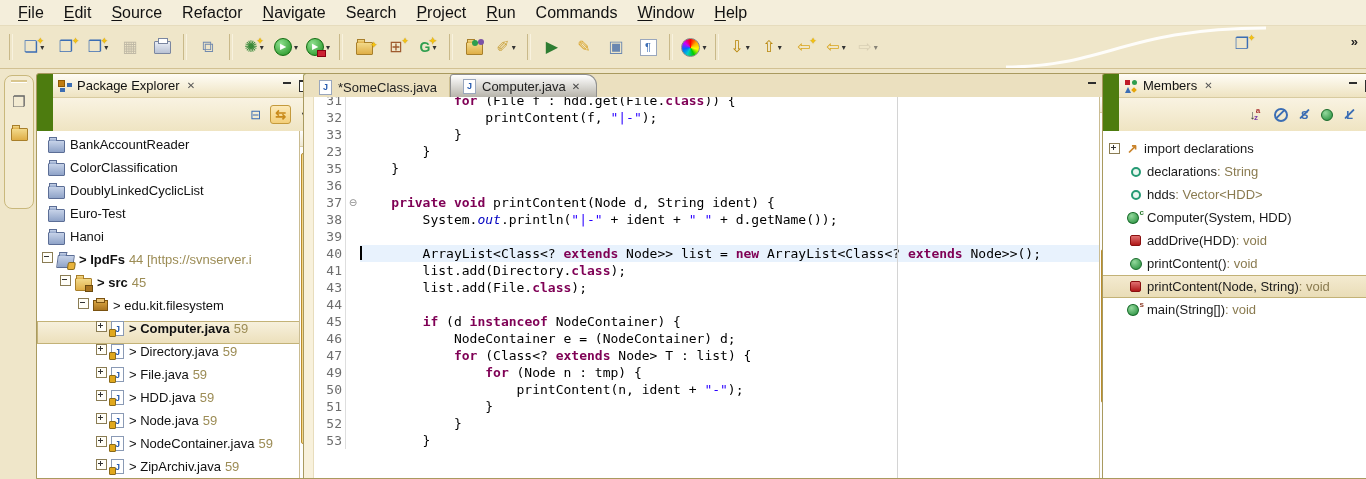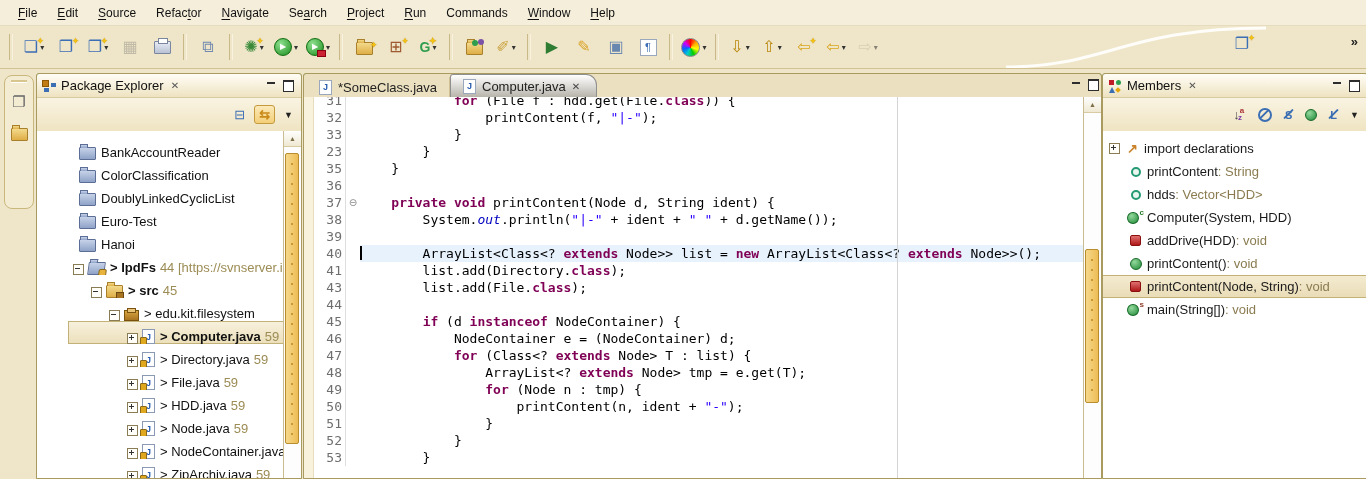--- a/index.html
+++ b/index.html
@@ -2,21 +2,21 @@
 <html><head>
 <meta charset="utf-8">
 <style>
   html,body{margin:0;padding:0;background:#d8d0b8;}
   #root{position:relative;width:1366px;height:479px;background:#efe6c9;overflow:hidden;
         font-family:"Liberation Sans",sans-serif;font-size:13px;color:#1a1a1a;}
 
   
   .menubar{position:absolute;top:0;left:0;right:0;height:25px;background:#f4eedb;
            display:flex;align-items:center;padding-left:8px;border-bottom:1px solid #e6dcbd;}
-  .mi{padding:3px 10px;font-size:12px;color:#111;cursor:default;}
+  .mi{padding:3px 10px;font-size:16px;color:#111;cursor:default;}
   .mi u{text-underline-offset:2px;}
 
   
   .toolbar{position:absolute;top:26px;left:0;right:0;height:42px;background:#efe6c9;
            border-bottom:1px solid #d2c193;display:flex;align-items:center;padding-left:4px;}
   .tsep{width:2px;height:26px;margin:0 5px;border-left:1px solid #c9b989;border-right:1px solid #f8f2df;}
   .tbtn{height:28px;min-width:26px;padding:0 3px;display:flex;align-items:center;justify-content:center;border-radius:3px;position:relative;}
   .tbtn.dis{opacity:.55;}
   .ticon{font-size:16px;line-height:16px;position:relative;display:inline-flex;align-items:center;justify-content:center;}
   .ticon.b{font-weight:bold;font-size:14px;}
@@ -40,21 +40,21 @@
   .curve{position:absolute;top:26px;right:100px;width:260px;height:42px;pointer-events:none;}
   .tb-right{position:absolute;top:30px;right:108px;}
   .tb-chevron{position:absolute;top:34px;right:10px;font-weight:bold;color:#222;font-size:13px;letter-spacing:-2px;}
 
   
   .fastview{position:absolute;left:4px;top:75px;width:28px;height:132px;border:1px solid #c9b87c;border-radius:8px;background:#f3ebd2;}
   .fv-handle{width:16px;height:2px;background:#d9c68e;border-bottom:1px solid #fff;margin:4px auto 10px auto;}
   .fv-ic{display:flex;justify-content:center;margin-bottom:14px;font-size:15px;color:#666;}
 
   
-  .panel{position:absolute;top:73px;bottom:0;background:#4d7c0f;border:1px solid #a99a5f;border-radius:3px 3px 0 0;overflow:hidden;}
+  .panel{position:absolute;top:73px;bottom:0;background:#4d7c0f;border:1px solid #a99a5f;border-radius:3px 3px 0 0;overflow:hidden;padding-left:16px;}
   .phead{height:23px;background:linear-gradient(#fffdf6,#eee3c1);border-bottom:1px solid #d8cba0;
          display:flex;align-items:center;padding:0 5px;gap:5px;}
   .ptitle{font-size:13px;color:#111;}
   .pclose{font-size:10px;color:#555;padding:0 2px;}
   .winbtns{margin-left:auto;display:flex;gap:7px;align-items:center;padding-right:2px;}
   .wmin{width:9px;height:9px;position:relative;}
   .wmin::after{content:"";position:absolute;left:0;top:1px;width:8px;height:2px;background:#2d2d2d;}
   .wmax{width:9px;height:9px;border:1px solid #2d2d2d;border-top:2px solid #2d2d2d;background:#fff;}
   .ptools{height:33px;background:linear-gradient(#f9f3e2,#efe4c2);border-bottom:1px solid #d8cba0;
           display:flex;justify-content:flex-end;align-items:center;padding:0 8px;gap:9px;}
@@ -67,21 +67,21 @@
   .ic-peview::before{content:"";position:absolute;left:0;top:1px;width:5px;height:5px;background:#c17d11;border:1px solid #8f5902;}
   .ic-peview::after{content:"";position:absolute;left:2px;top:9px;width:5px;height:4px;background:#3c6eb4;box-shadow:7px -5px 0 #3c6eb4;}
   .ic-mview{width:14px;height:14px;position:relative;}
   .ic-mview .s1{position:absolute;left:1px;top:1px;width:5px;height:5px;background:#c01c28;}
   .ic-mview .s2{position:absolute;right:1px;top:1px;width:5px;height:5px;border-radius:50%;background:#2e9e4e;}
   .ic-mview .s3{position:absolute;left:1px;bottom:0;width:0;height:0;border-left:3px solid transparent;border-right:3px solid transparent;border-bottom:6px solid #3c6eb4;}
   .ic-mview .s4{position:absolute;right:2px;bottom:1px;width:4px;height:4px;background:#e5a50a;transform:rotate(45deg);}
 
   
   .tree{position:absolute;top:57px;left:0;right:17px;bottom:0;background:#fff;overflow:hidden;padding-top:6px;}
-  .trow{height:23px;display:flex;align-items:flex-end;white-space:nowrap;overflow:hidden;margin-left:31px;}
+  .trow{height:23px;display:flex;align-items:flex-start;white-space:nowrap;overflow:hidden;}
   .trow.sel{background:linear-gradient(#f7f1de,#ecdfba);box-shadow:inset 0 1px 0 #c3b277,inset 0 -1px 0 #c3b277,inset 1px 0 0 #c3b277;}
   .exp{flex:none;width:9px;height:9px;border:1px solid #8a7c54;background:#fffef8;position:relative;margin-right:4px;}
   .exp::before{content:"";position:absolute;left:1px;top:3px;width:5px;height:1px;background:#333;}
   .exp.plus::after{content:"";position:absolute;left:3px;top:1px;width:1px;height:5px;background:#333;}
   .expspace{flex:none;width:6px;}
   .tico{flex:none;margin-right:5px;display:inline-flex;}
   .tlabel{color:#111;}
   .tlabel.bold{font-weight:bold;}
   .deco{color:#9c8c55;margin-left:4px;}
   .ic-jfile{width:11px;height:13px;background:#fff;border:1px solid #8a9ab5;font:bold 9px "Liberation Sans",sans-serif;color:#2a5db0;
@@ -448,21 +448,20 @@
           <div class="ln"><span class="lnum">37</span><span class="fold">⊖</span><span class="codeseg"><span class="tk-p">    </span><span class="tk-k">private</span><span class="tk-p"> </span><span class="tk-k">void</span><span class="tk-p"> printContent(Node d, String ident) {</span></span></div>
           <div class="ln"><span class="lnum">38</span><span class="fold"></span><span class="codeseg"><span class="tk-p">        System.</span><span class="tk-f">out</span><span class="tk-p">.println(</span><span class="tk-s">"|-"</span><span class="tk-p"> + ident + </span><span class="tk-s">" "</span><span class="tk-p"> + d.getName());</span></span></div>
           <div class="ln"><span class="lnum">39</span><span class="fold"></span><span class="codeseg"></span></div>
           <div class="ln cur"><span class="lnum">40</span><span class="fold"></span><span class="codeseg"><span class="caret"></span><span class="tk-p">        ArrayList&lt;Class&lt;? </span><span class="tk-k">extends</span><span class="tk-p"> Node&gt;&gt; list = </span><span class="tk-k">new</span><span class="tk-p"> ArrayList&lt;Class&lt;? </span><span class="tk-k">extends</span><span class="tk-p"> Node&gt;&gt;();</span></span></div>
           <div class="ln"><span class="lnum">41</span><span class="fold"></span><span class="codeseg"><span class="tk-p">        list.add(Directory.</span><span class="tk-k">class</span><span class="tk-p">);</span></span></div>
           <div class="ln"><span class="lnum">43</span><span class="fold"></span><span class="codeseg"><span class="tk-p">        list.add(File.</span><span class="tk-k">class</span><span class="tk-p">);</span></span></div>
           <div class="ln"><span class="lnum">44</span><span class="fold"></span><span class="codeseg"></span></div>
           <div class="ln"><span class="lnum">45</span><span class="fold"></span><span class="codeseg"><span class="tk-p">        </span><span class="tk-k">if</span><span class="tk-p"> (d </span><span class="tk-k">instanceof</span><span class="tk-p"> NodeContainer) {</span></span></div>
           <div class="ln"><span class="lnum">46</span><span class="fold"></span><span class="codeseg"><span class="tk-p">            NodeContainer e = (NodeContainer) d;</span></span></div>
           <div class="ln"><span class="lnum">47</span><span class="fold"></span><span class="codeseg"><span class="tk-p">            </span><span class="tk-k">for</span><span class="tk-p"> (Class&lt;? </span><span class="tk-k">extends</span><span class="tk-p"> Node&gt; T : list) {</span></span></div>
-          <div class="ln"><span class="lnum">48</span><span class="fold"></span><span class="codeseg"><span class="tk-p">                ArrayList&lt;? </span><span class="tk-k">extends</span><span class="tk-p"> Node&gt; tmp = e.get(T);</span></span></div>
           <div class="ln"><span class="lnum">49</span><span class="fold"></span><span class="codeseg"><span class="tk-p">                </span><span class="tk-k">for</span><span class="tk-p"> (Node n : tmp) {</span></span></div>
           <div class="ln"><span class="lnum">50</span><span class="fold"></span><span class="codeseg"><span class="tk-p">                    printContent(n, ident + </span><span class="tk-s">"-"</span><span class="tk-p">);</span></span></div>
           <div class="ln"><span class="lnum">51</span><span class="fold"></span><span class="codeseg"><span class="tk-p">                }</span></span></div>
           <div class="ln"><span class="lnum">52</span><span class="fold"></span><span class="codeseg"><span class="tk-p">            }</span></span></div>
           <div class="ln"><span class="lnum">53</span><span class="fold"></span><span class="codeseg"><span class="tk-p">        }</span></span></div>
         </div>
       <div class="pmargin"></div>
     </div>
     <div class="vsb" style="top:23px;right:0;bottom:0;">
       <div class="sbup">▲</div>
@@ -520,21 +519,21 @@
           <span class="exp plus"></span>
           <span class="mic">
             <span class="m-import">↗</span>
           </span>
           <span>import declarations</span>
         </div>
         <div class="mrow">
           <span class="mic">
             <span class="m-field"></span>
           </span>
-          <span>printContent</span>
+          <span>declarations</span>
           <span class="msuffix"> : String</span>
         </div>
         <div class="mrow">
           <span class="mic">
             <span class="m-field"></span>
           </span>
           <span>hdds</span>
           <span class="msuffix"> : Vector&lt;HDD&gt;</span>
         </div>
         <div class="mrow">

